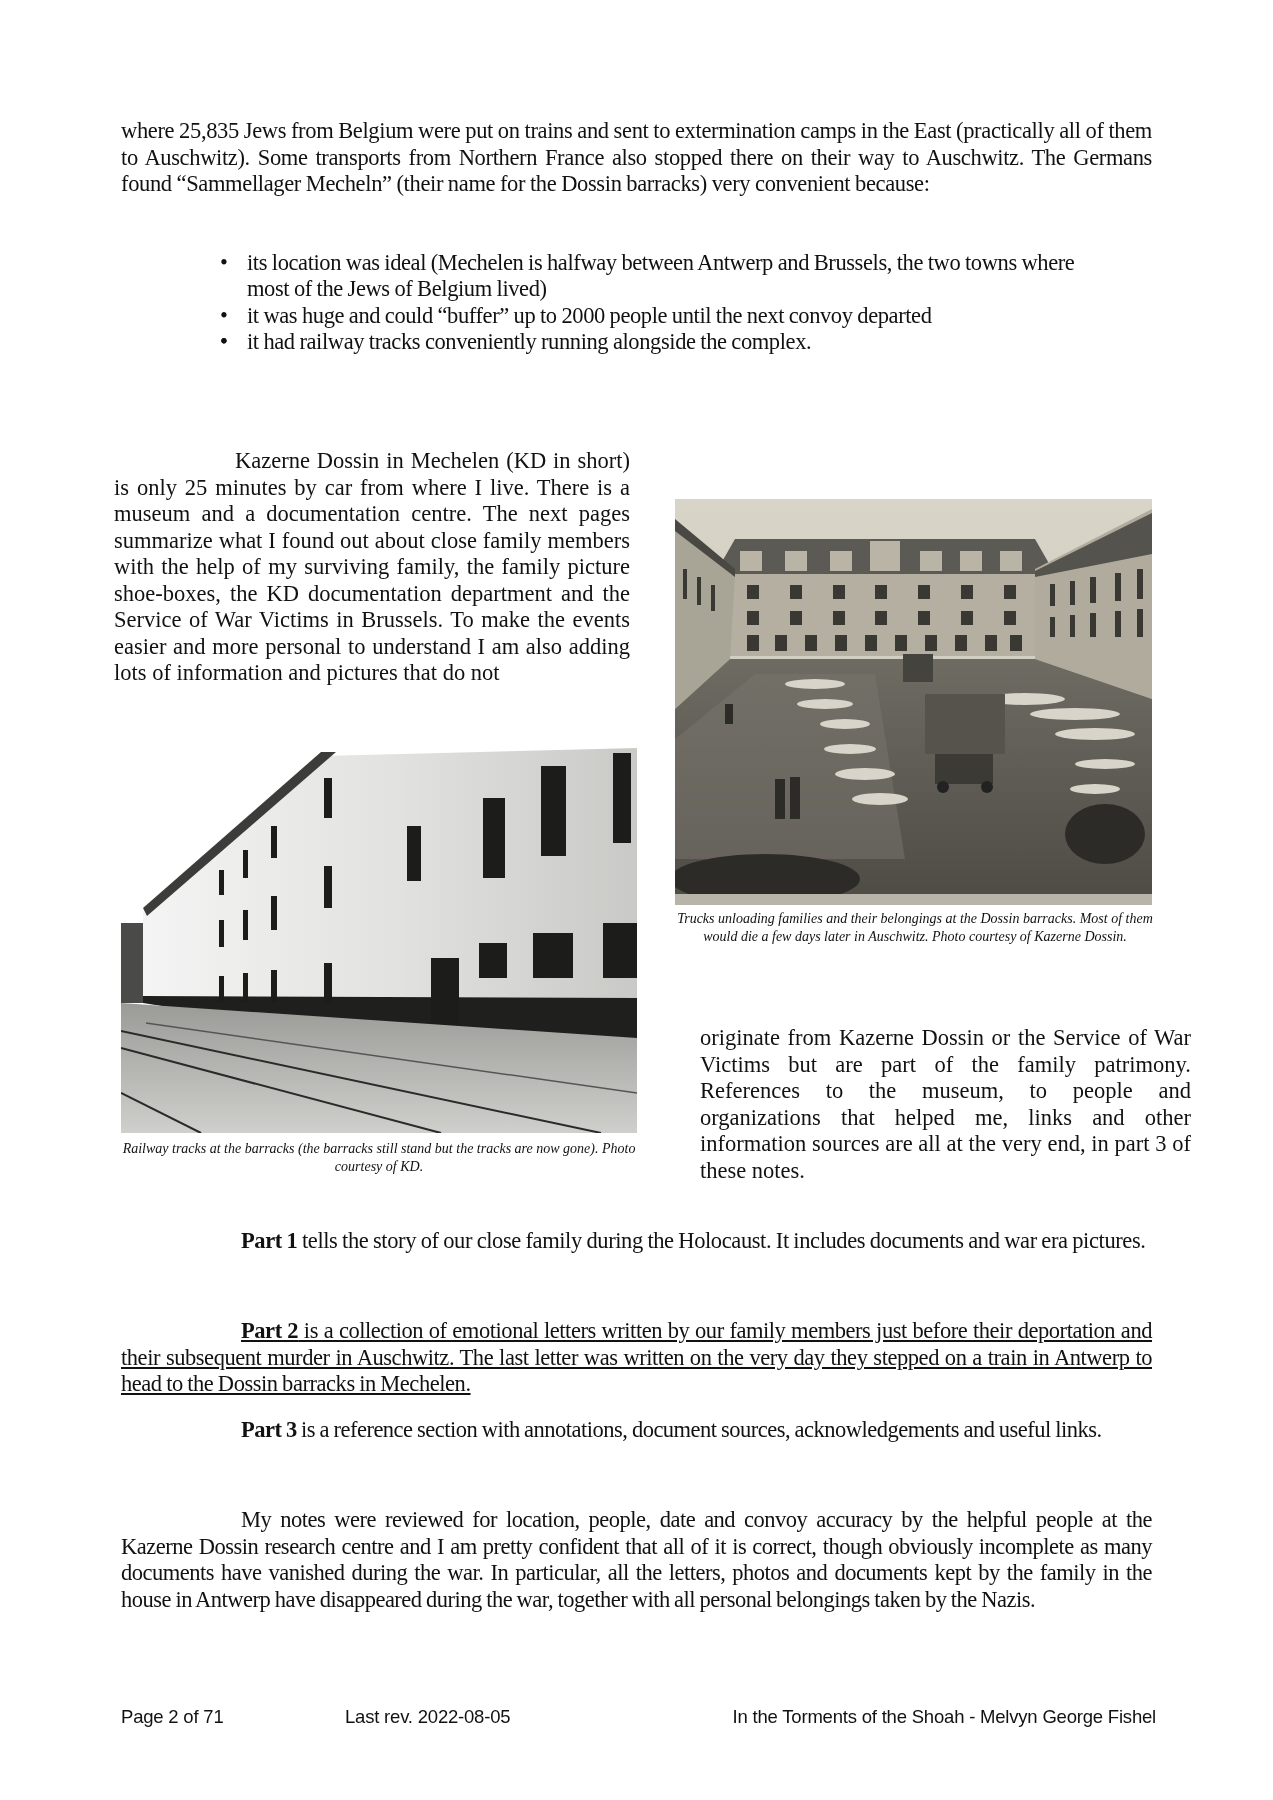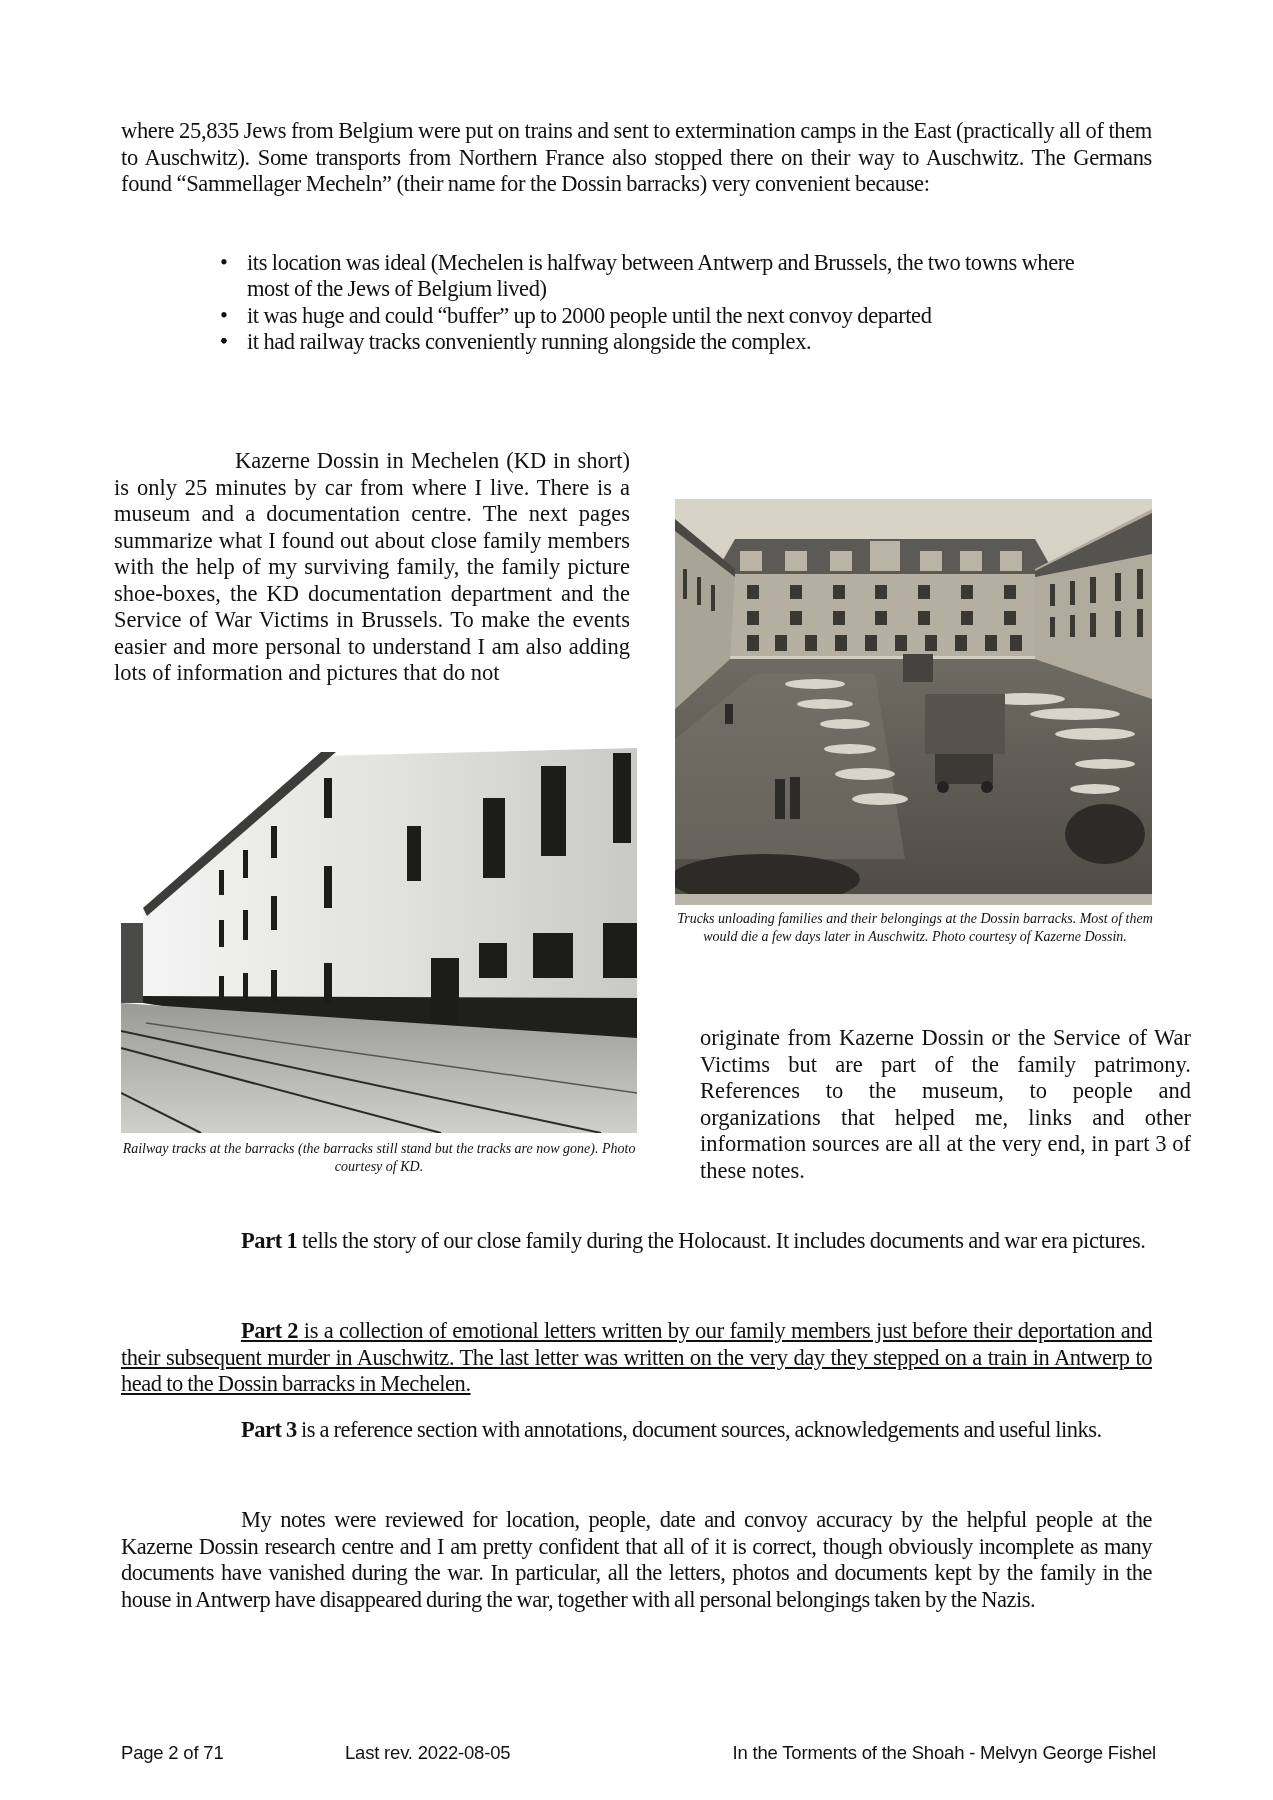--- a/index.html
+++ b/index.html
@@ -1,18 +1,18 @@
 <!DOCTYPE html>
 <html><head>
 <meta charset="utf-8">
 <style>
   html, body { margin: 0; padding: 0; background: #ffffff; }
   body { width: 1273px; height: 1800px; position: relative; overflow: hidden; color: #111; }
   .serif { font-family: "Liberation Serif", "DejaVu Serif", serif; }
-  .sans { font-family: "Liberation Sans", "DejaVu Sans", sans-serif; margin-top: 36px; }
+  .sans { font-family: "Liberation Sans", "DejaVu Sans", sans-serif; }
 
   .para { position: absolute; font-size: 22.5px; line-height: 26.5px; text-align: justify; }
   .para.last-left { text-align-last: left; }
   .indent { text-indent: 120px; }
 
   #intro { left: 121px; top: 118px; width: 1031px; letter-spacing: -0.35px; word-spacing: -0.5px; }
 
   #bullets { position: absolute; left: 220px; top: 250px; width: 880px; margin: 0; padding: 0; list-style: none;
              font-size: 22.5px; line-height: 26.3px; letter-spacing: -0.4px; word-spacing: -0.5px; }
   #bullets li { position: relative; padding-left: 27px; }

